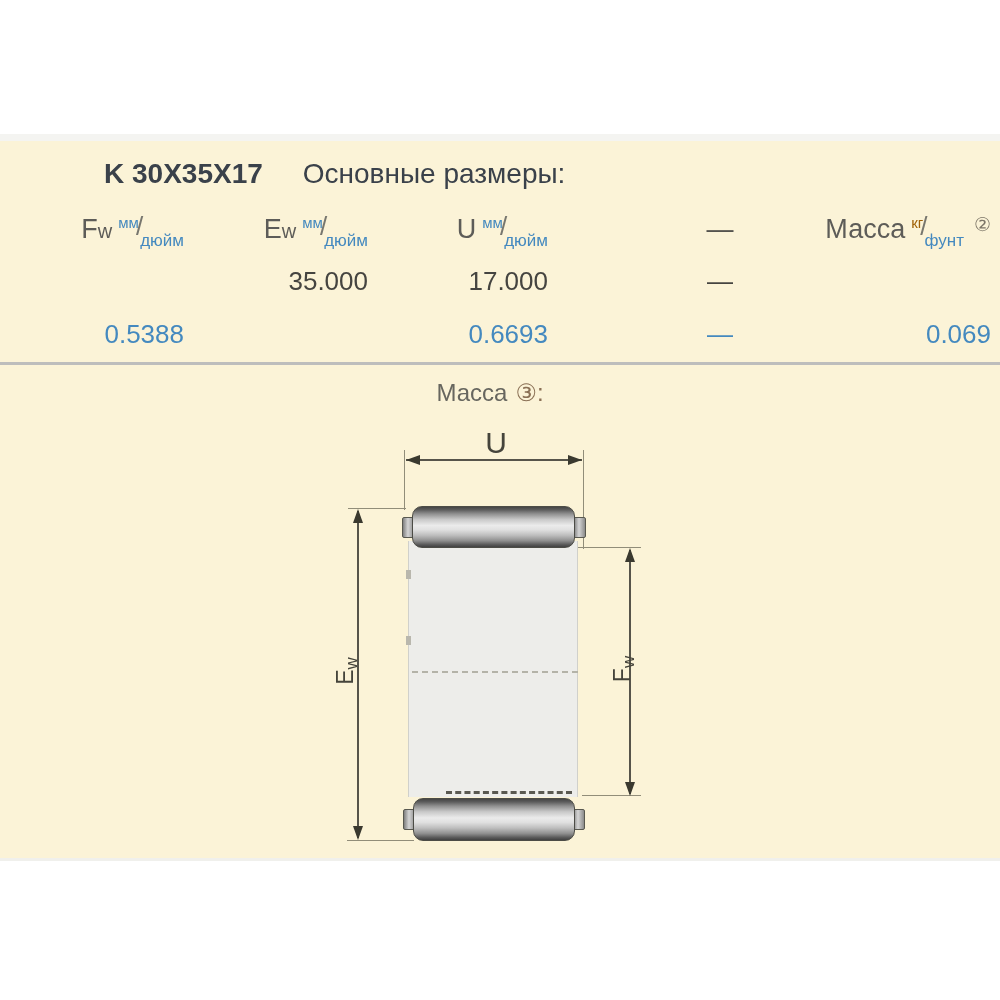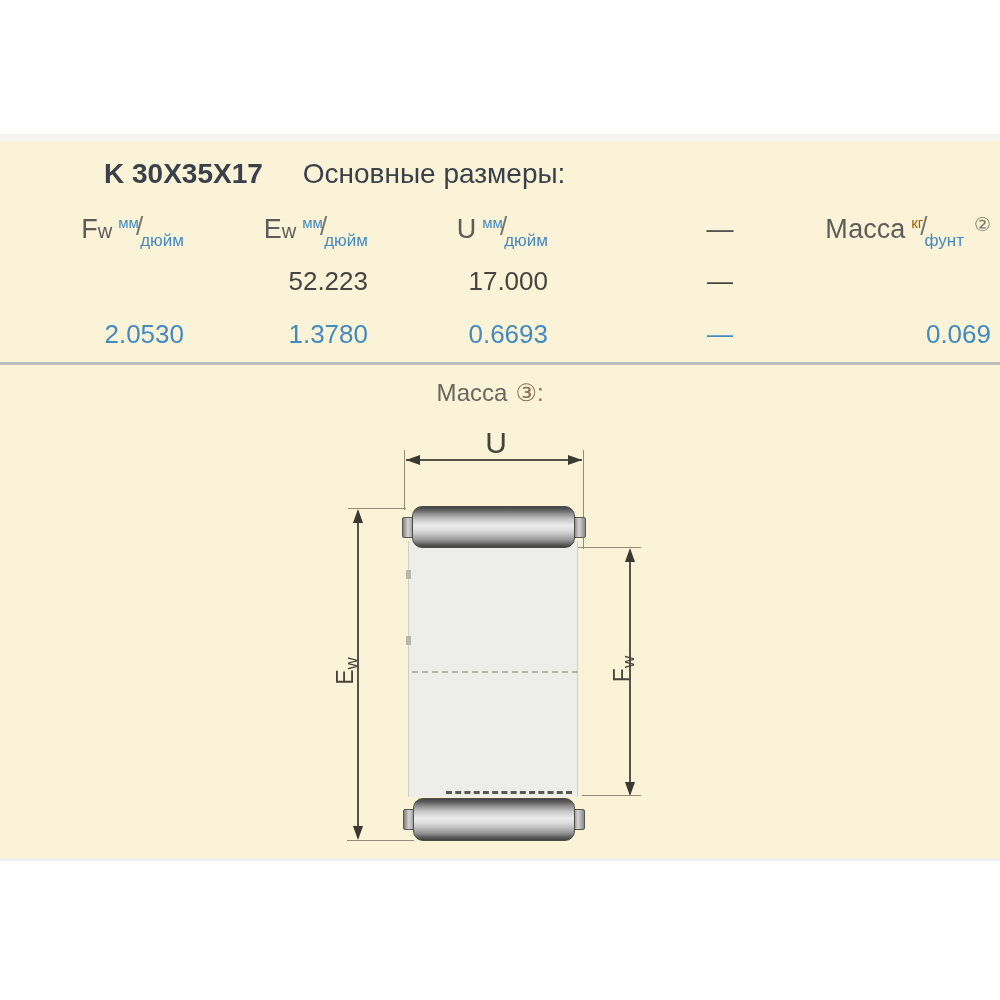--- a/index.html
+++ b/index.html
@@ -88,26 +88,25 @@
     <span class="hmain">F</span><span class="hmainsub">w</span><span class="usup">мм</span><span class="uslash">/</span><span class="usub">дюйм</span>
   </div>
   <div class="hcell c3">
     <span class="hmain">U</span><span class="usup">мм</span><span class="uslash">/</span><span class="usub">дюйм</span>
   </div>
   <div class="hcell c4 hdash">—</div>
   <div class="hcell c5">
     <span class="hmain">Масса</span><span class="usup kg">кг</span><span class="uslash">/</span><span class="usub">фунт</span><span class="note2">②</span>
   </div>
 
-  <div class="cell r-mm c2">52.223</div>
+  <div class="cell r-mm c2">35.000</div>
   <div class="cell r-mm c3">17.000</div>
   <div class="cell r-mm c4">—</div>
 
-  <div class="cell r-in c1">2.0530</div>
-  <div class="cell r-in c2">1.3780</div>
+  <div class="cell r-in c1">0.5388</div>
   <div class="cell r-in c3">0.6693</div>
   <div class="cell r-in c4">—</div>
   <div class="cell r-in c5">0.069</div>
 
   <div class="separator"></div>
 
   <div class="sketch-heading">
     <span>Масса</span><span class="snote">③:</span>
   </div>
 

